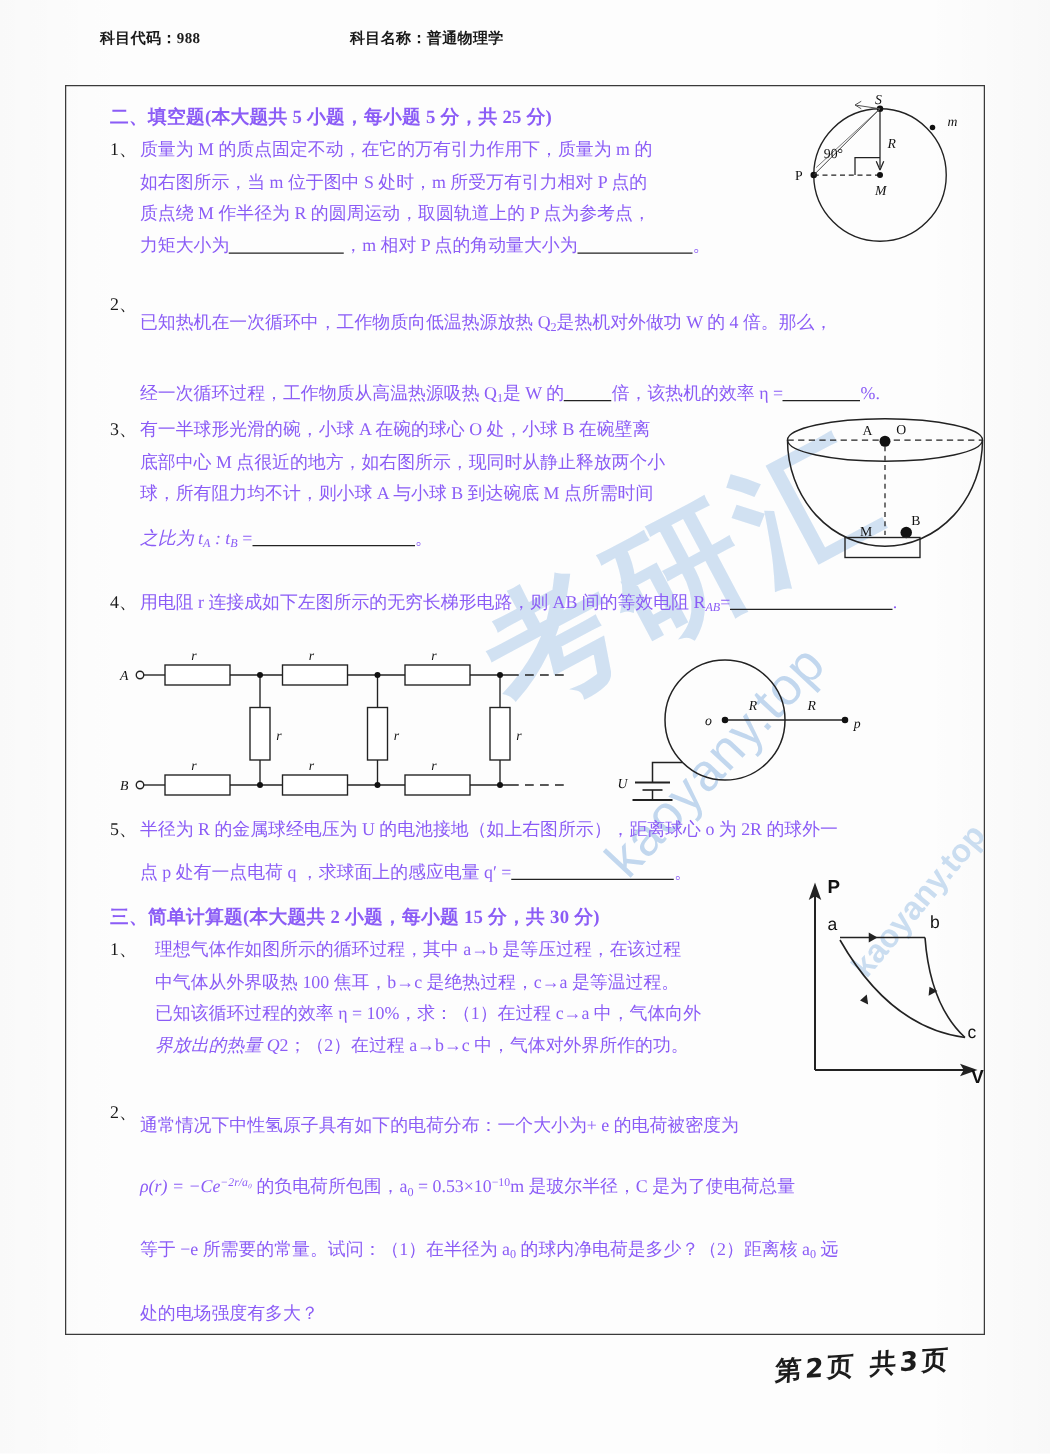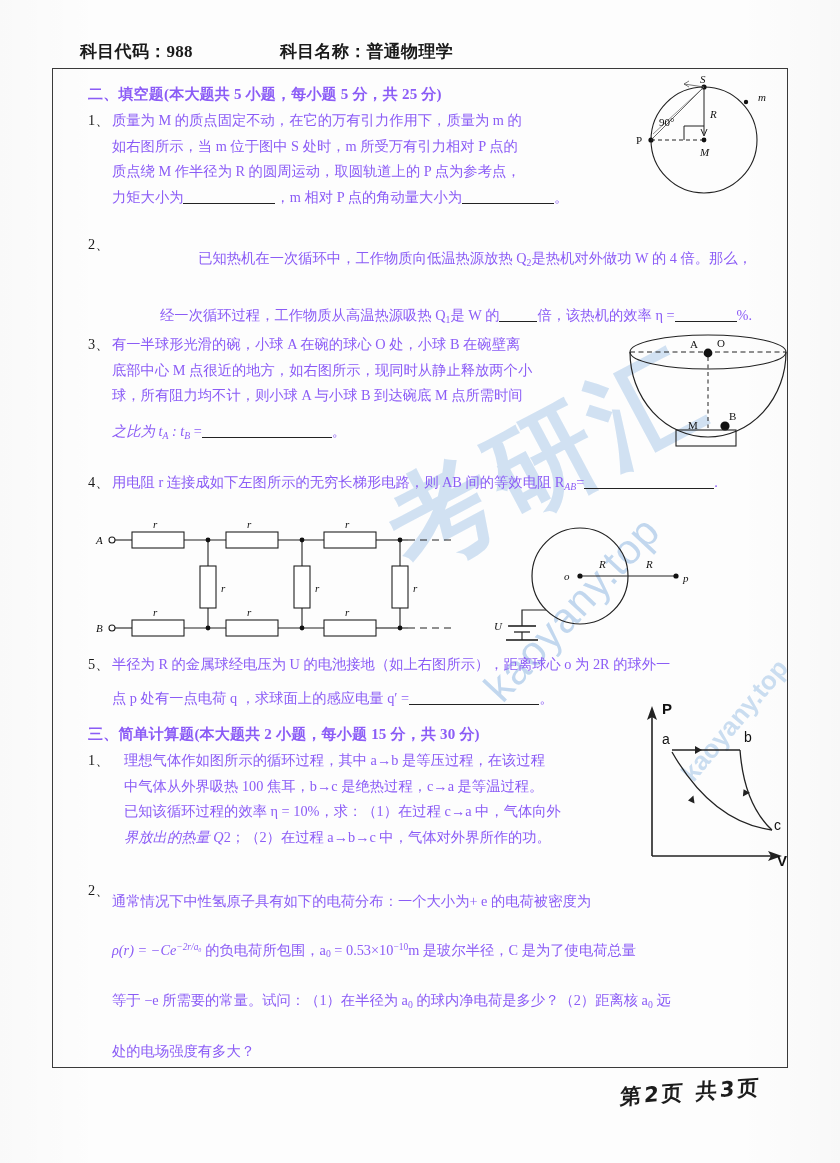--- a/index.html
+++ b/index.html
@@ -26,26 +26,26 @@
     position: absolute;
     inset: 0;
     background:
       linear-gradient(90deg, rgba(0,0,0,0.015) 0%, rgba(0,0,0,0) 12%, rgba(0,0,0,0) 88%, rgba(0,0,0,0.02) 100%);
     pointer-events: none;
   }
 
   
   #doc-header {
     position: absolute;
-    top: 40px;
+    top: 22px;
     left: 80px;
     width: 680px;
     height: 28px;
     font-weight: bold;
-    font-size: 17px;
+    font-size: 12px;
     letter-spacing: 0.3px;
     white-space: nowrap;
   }
   #doc-header .hdr-code { position: absolute; left: 0; top: 0; }
   #doc-header .hdr-name { position: absolute; left: 200px; top: 0; }
 
   
   #exam-frame {
     position: absolute;
     left: 52px;
@@ -200,21 +200,21 @@
     <text x="84" y="44" class="fig-label">R</text>
     <line x1="25" y1="66" x2="78" y2="66" stroke="#222" stroke-width="1" stroke-dasharray="4,3"></line>
     <path d="M58 66 L58 52 L78 52" fill="none" stroke="#222" stroke-width="1"></path>
     <text x="33" y="52" class="fig-label-up">90°</text>
     <circle cx="78" cy="66" r="2.4" fill="#111"></circle>
     <text x="74" y="82" class="fig-label">M</text>
   </svg>
 </div>
 
 <div class="qnum" style="left:88px; top:232px;">2、</div>
-<div class="blk" style="left:112px; top:232px; width:640px; line-height:52px;text-align:right;">
+<div class="blk" style="left:112px; top:232px; width:640px; line-height:52px;">
   <div>
     <span>已知热机在一次循环中，工作物质向低温热源放热 Q</span><sub>2</sub><span>是热机对外做功 W 的 4 倍。那么，</span>
   </div>
   <div>
     <span>经一次循环过程，工作物质从高温热源吸热 Q</span><sub>1</sub><span>是 W 的</span><span class="blank-s"></span><span>倍，该热机的效率 η =</span><span class="blank-m"></span><span>%.</span>
   </div>
 </div>
 
 <div class="qnum" style="left:88px; top:332px;">3、</div>
 <div class="blk" style="left:112px; top:332px; width:520px;">

